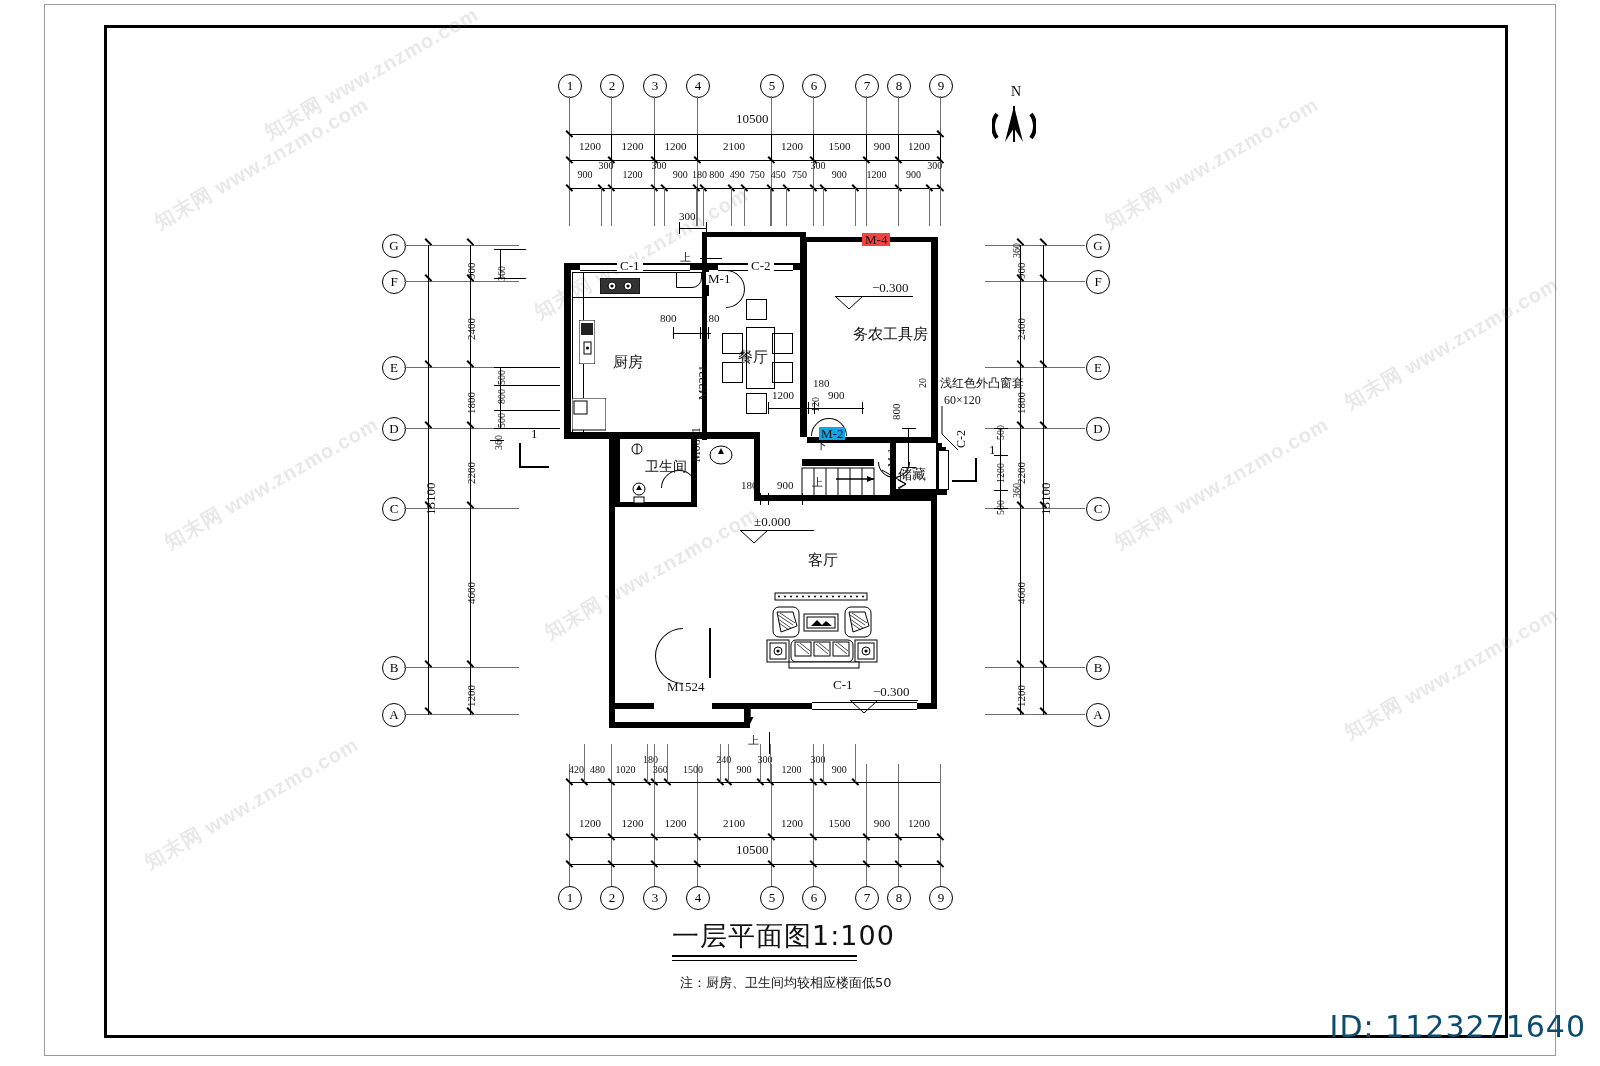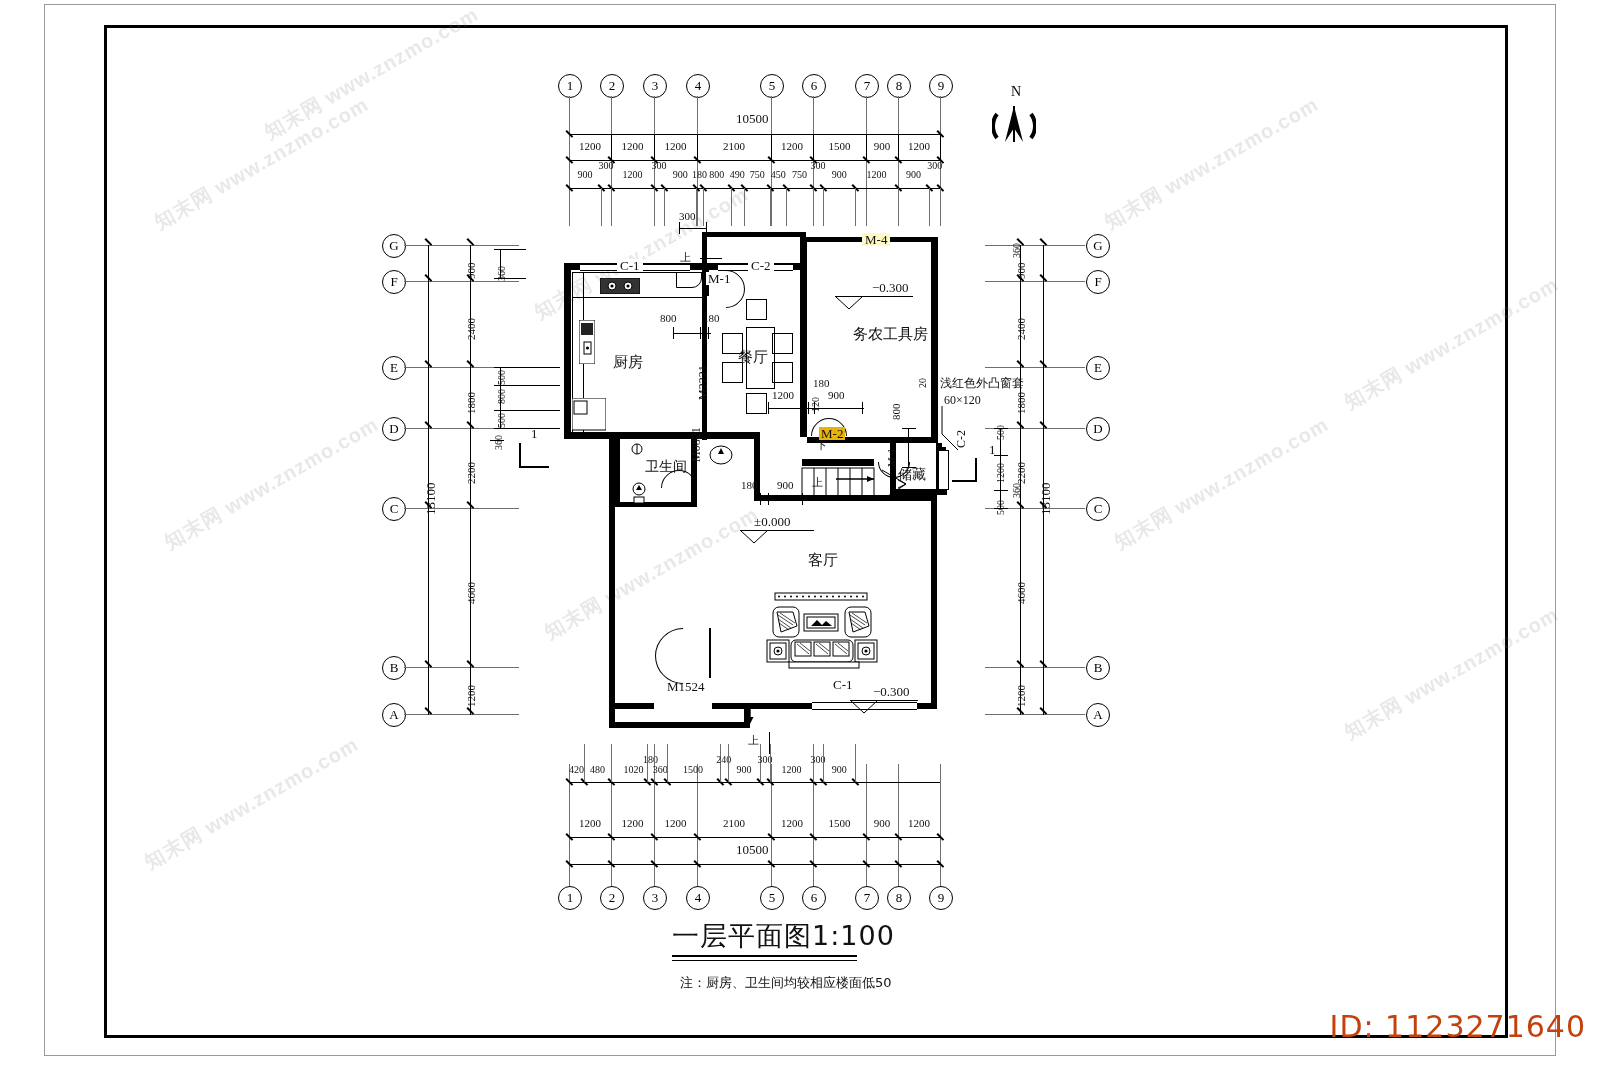--- a/index.html
+++ b/index.html
@@ -47,21 +47,21 @@
   
   .arc{position:absolute;border:1px solid #000;border-radius:50%;
        border-right-color:transparent;border-bottom-color:transparent;}
 
   
   .wm{position:absolute;color:rgba(120,120,120,.17);font-size:20px;font-weight:bold;
       transform:rotate(-30deg);white-space:nowrap;pointer-events:none;
       font-family:"Liberation Sans",sans-serif;letter-spacing:1px;}
   .brand{position:absolute;right:12px;bottom:64px;font-size:74px;font-weight:bold;
       color:#fff;-webkit-text-stroke:2px #c9c9c9;font-family:"DejaVu Sans",sans-serif;}
-  .brandid{position:absolute;right:14px;bottom:22px;font-size:30px;color:#c2410c;
+  .brandid{position:absolute;right:14px;bottom:22px;font-size:30px;color:#0c4a6e;
       font-family:"DejaVu Sans",sans-serif;letter-spacing:1px;}
 
   
   .north-n{position:absolute;font-size:14px;}
 </style>
 </head>
 <body>
 
 <div class="sheet">
 
@@ -374,28 +374,28 @@
 
     <div class="win" style="left:718px;top:264px;width:75px;height:5px;"></div>
     <div class="lbl" style="left:748px;top:259px;background:#fff;padding:0 3px;">C-2</div>
 
     <div class="win" style="left:812px;top:702px;width:105px;height:6px;"></div>
     <div class="lbl" style="left:833px;top:678px;">C-1</div>
 
     <div class="lbl vert" style="left:955px;top:448px;font-size:12px;">C-2</div>
 
     <div style="position:absolute;left:843px;top:238px;width:86px;height:0;border-top:2px dashed #000;"></div>
-    <div class="lbl" style="left:862px;top:233px;background:#fef9c3;padding:0 3px;">M-4</div>
+    <div class="lbl" style="left:862px;top:233px;background:#ef4444;padding:0 3px;">M-4</div>
 
     <div class="arc" style="left:707px;top:270px;width:36px;height:36px;transform:rotate(135deg);"></div>
     <div class="ln v" style="left:707px;top:270px;height:26px;width:2px;"></div>
     <div class="lbl" style="left:706px;top:272px;background:#fff;padding:0 2px;">M-1</div>
 
     <div class="arc" style="left:811px;top:418px;width:34px;height:34px;transform:rotate(45deg);"></div>
-    <div class="lbl" style="left:819px;top:427px;background:#eab308;padding:0 2px;">M-2</div>
+    <div class="lbl" style="left:819px;top:427px;background:#0ea5e9;padding:0 2px;">M-2</div>
 
     <div class="arc" style="left:878px;top:446px;width:30px;height:30px;transform:rotate(225deg);"></div>
     <div class="lbl vert" style="left:886px;top:467px;font-size:11px;">M-1</div>
 
     <div class="lbl vert" style="left:697px;top:400px;font-size:12px;">M2221</div>
 
     <div class="arc" style="left:661px;top:470px;width:34px;height:34px;transform:rotate(45deg);"></div>
     <div class="lbl vert" style="left:690px;top:462px;font-size:12px;">M0821</div>
 
     <div class="arc" style="left:655px;top:628px;width:54px;height:54px;transform:rotate(315deg);"></div>
@@ -632,21 +632,21 @@
     </div>
 
   <div class="ln h" style="left:569px;top:782px;width:371px;"></div>
   <div id="bot-detail-labels">
       <div class="lbl xs" style="left:562.4200000000001px;top:765px;width:28px;text-align:center;">420</div>
       <div class="tick" style="left:579.84px;top:781px;"></div>
       <div class="gl v" style="left:583.84px;top:744px;height:38px;"></div>
       <div class="lbl xs" style="left:583.62px;top:765px;width:28px;text-align:center;">480</div>
       <div class="tick" style="left:607.4px;top:781px;"></div>
       <div class="gl v" style="left:611.4px;top:744px;height:38px;"></div>
-      <div class="lbl xs" style="left:615.4200000000001px;top:765px;width:28px;text-align:right;">1020</div>
+      <div class="lbl xs" style="left:615.4200000000001px;top:765px;width:28px;text-align:left;">1020</div>
       <div class="tick" style="left:643.44px;top:781px;"></div>
       <div class="gl v" style="left:647.44px;top:744px;height:38px;"></div>
       <div class="lbl xs" style="left:636.62px;top:755px;width:28px;text-align:center;">180</div>
       <div class="tick" style="left:649.8px;top:781px;"></div>
       <div class="gl v" style="left:653.8px;top:744px;height:38px;"></div>
       <div class="lbl xs" style="left:646.16px;top:765px;width:28px;text-align:center;">360</div>
       <div class="tick" style="left:662.52px;top:781px;"></div>
       <div class="gl v" style="left:666.52px;top:744px;height:38px;"></div>
       <div class="lbl xs" style="left:679.02px;top:765px;width:28px;text-align:center;">1500</div>
       <div class="tick" style="left:715.52px;top:781px;"></div>

